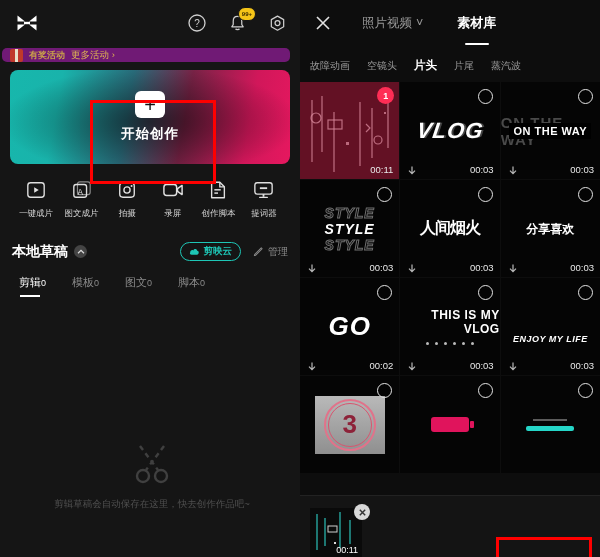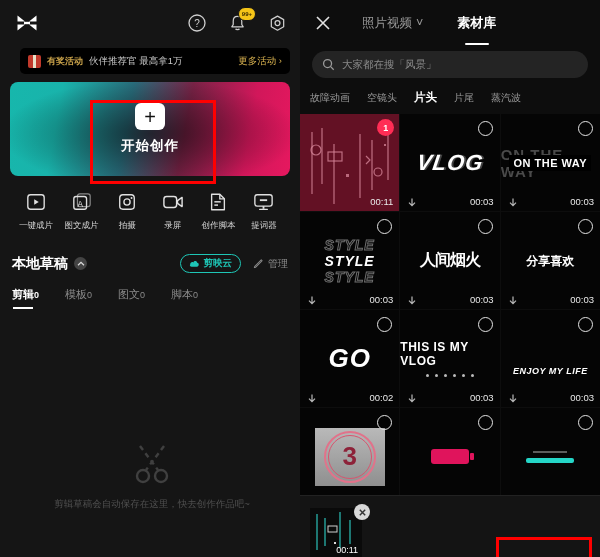--- a/index.html
+++ b/index.html
@@ -28,22 +28,22 @@
   .badge-dot {
     position: absolute; top: -5px; right: -8px;
     background: #f5c518; color: #3a2b00;
     font-size: 6px; line-height: 1; border-radius: 8px;
     padding: 3px 3px; min-width: 15px; text-align: center;
     font-weight: bold; border: 1px solid #151515;
   }
 
   
   .banner {
-    margin: 2px 10px 0 20px; height: 26px;
-    background: #000000; border-radius: 5px;
+    margin: 2px 10px 0 2px; height: 14px;
+    background: #701a75; border-radius: 5px;
     display: flex; align-items: center; padding: 0 8px;
     gap: 6px;
   }
   .banner-gift {
     width: 13px; height: 13px; background: #c0392b; border-radius: 2px;
     position: relative; flex: 0 0 auto;
   }
   .banner-gift::after {
     content: ""; position: absolute; left: 5px; top: 0; width: 3px; height: 13px; background: #e8e0c8;
   }
@@ -94,21 +94,21 @@
   .cloud-btn {
     border: 1px solid #1ec6b6; border-radius: 12px; height: 19px;
     display: flex; align-items: center; gap: 4px; padding: 0 8px;
   }
   .cloud-btn span { color: #1ec6b6; font-size: 9.5px; font-weight: bold; }
   .manage { display: flex; align-items: center; gap: 4px; margin-left: 12px; }
   .manage span { color: #8b8b8b; font-size: 10px; }
 
   .draft-tabs { display: flex; gap: 26px; padding: 14px 12px 0 12px; position: relative; }
   .dtab { color: #8b8b8b; font-size: 11px; position: relative; }
-  .dtab.active { color: #fff; font-weight: bold; }
+  .dtab.active { color: #fff; font-weight: normal; margin-left: 7px; }
   .dtab .cnt { font-size: 9px; }
   .dtab.active::after {
     content: ""; position: absolute; left: 1px; bottom: -7px;
     width: 20px; height: 2px; background: #fff;
   }
 
   .empty {
     position: absolute; left: 4px; right: 0; top: 440px; text-align: center;
   }
   .empty-ico { display: flex; justify-content: center; margin-bottom: 12px; opacity: .32; }
@@ -253,21 +253,20 @@
             <path d="M10 2.2 L16.5 5.9 L16.5 13.4 L10 17.1 L3.5 13.4 L3.5 5.9 Z" fill="none" stroke="#cfcfcf" stroke-width="1.3" stroke-linejoin="round"></path>
             <circle cx="10" cy="9.6" r="2.6" fill="none" stroke="#cfcfcf" stroke-width="1.3"></circle>
           </svg>
         </div>
       </div>
     </div>
 
     <div class="banner">
       <span class="banner-gift"></span>
       <span class="banner-tag">有奖活动</span>
-      <span class="banner-txt">伙伴推荐官 最高拿1万</span>
       <span class="banner-more">更多活动 ›</span>
     </div>
 
     <div class="create-card">
       <div class="create-inner">
         <div class="plus-box">
           <span>+</span>
         </div>
         <div class="create-label">开始创作</div>
       </div>
@@ -398,27 +397,20 @@
         <span class="rtab">
           <span>照片视频</span>
           <span>˅</span>
         </span>
         <span class="rtab active">
           <span>素材库</span>
         </span>
       </div>
     </div>
 
-    <div class="search">
-      <svg width="13" height="13" viewBox="0 0 14 14">
-        <circle cx="6" cy="6" r="4.3" fill="none" stroke="#9a9a9a" stroke-width="1.4"></circle>
-        <path d="M9.3 9.3 L12.6 12.6" stroke="#9a9a9a" stroke-width="1.4"></path>
-      </svg>
-      <span class="search-ph">大家都在搜「风景」</span>
-    </div>
 
     <div class="cats">
       <span class="cat">故障动画</span>
       <span class="cat">空镜头</span>
       <span class="cat active">片头</span>
       <span class="cat">片尾</span>
       <span class="cat">蒸汽波</span>
     </div>
 
     <div class="grid">
@@ -524,21 +516,21 @@
         <span class="dl">
           <svg width="12" height="12" viewBox="0 0 12 12">
               <path d="M6 1.5 L6 8 M3 5.6 L6 8.6 L9 5.6" stroke="#d9d9d9" stroke-width="1.2" fill="none"></path>
             </svg>
         </span>
         <span class="dur">00:02</span>
       </div>
 
       <div class="cell">
         <div class="thumb">
-          <div style="text-align:left">
+          <div style="text-align:right">
             <div class="tx tx-this">THIS IS MY VLOG</div>
             <div class="dots">
                 <i></i>
                 <i></i>
                 <i></i>
                 <i></i>
                 <i></i>
                 <i></i>
               </div>
           </div>

